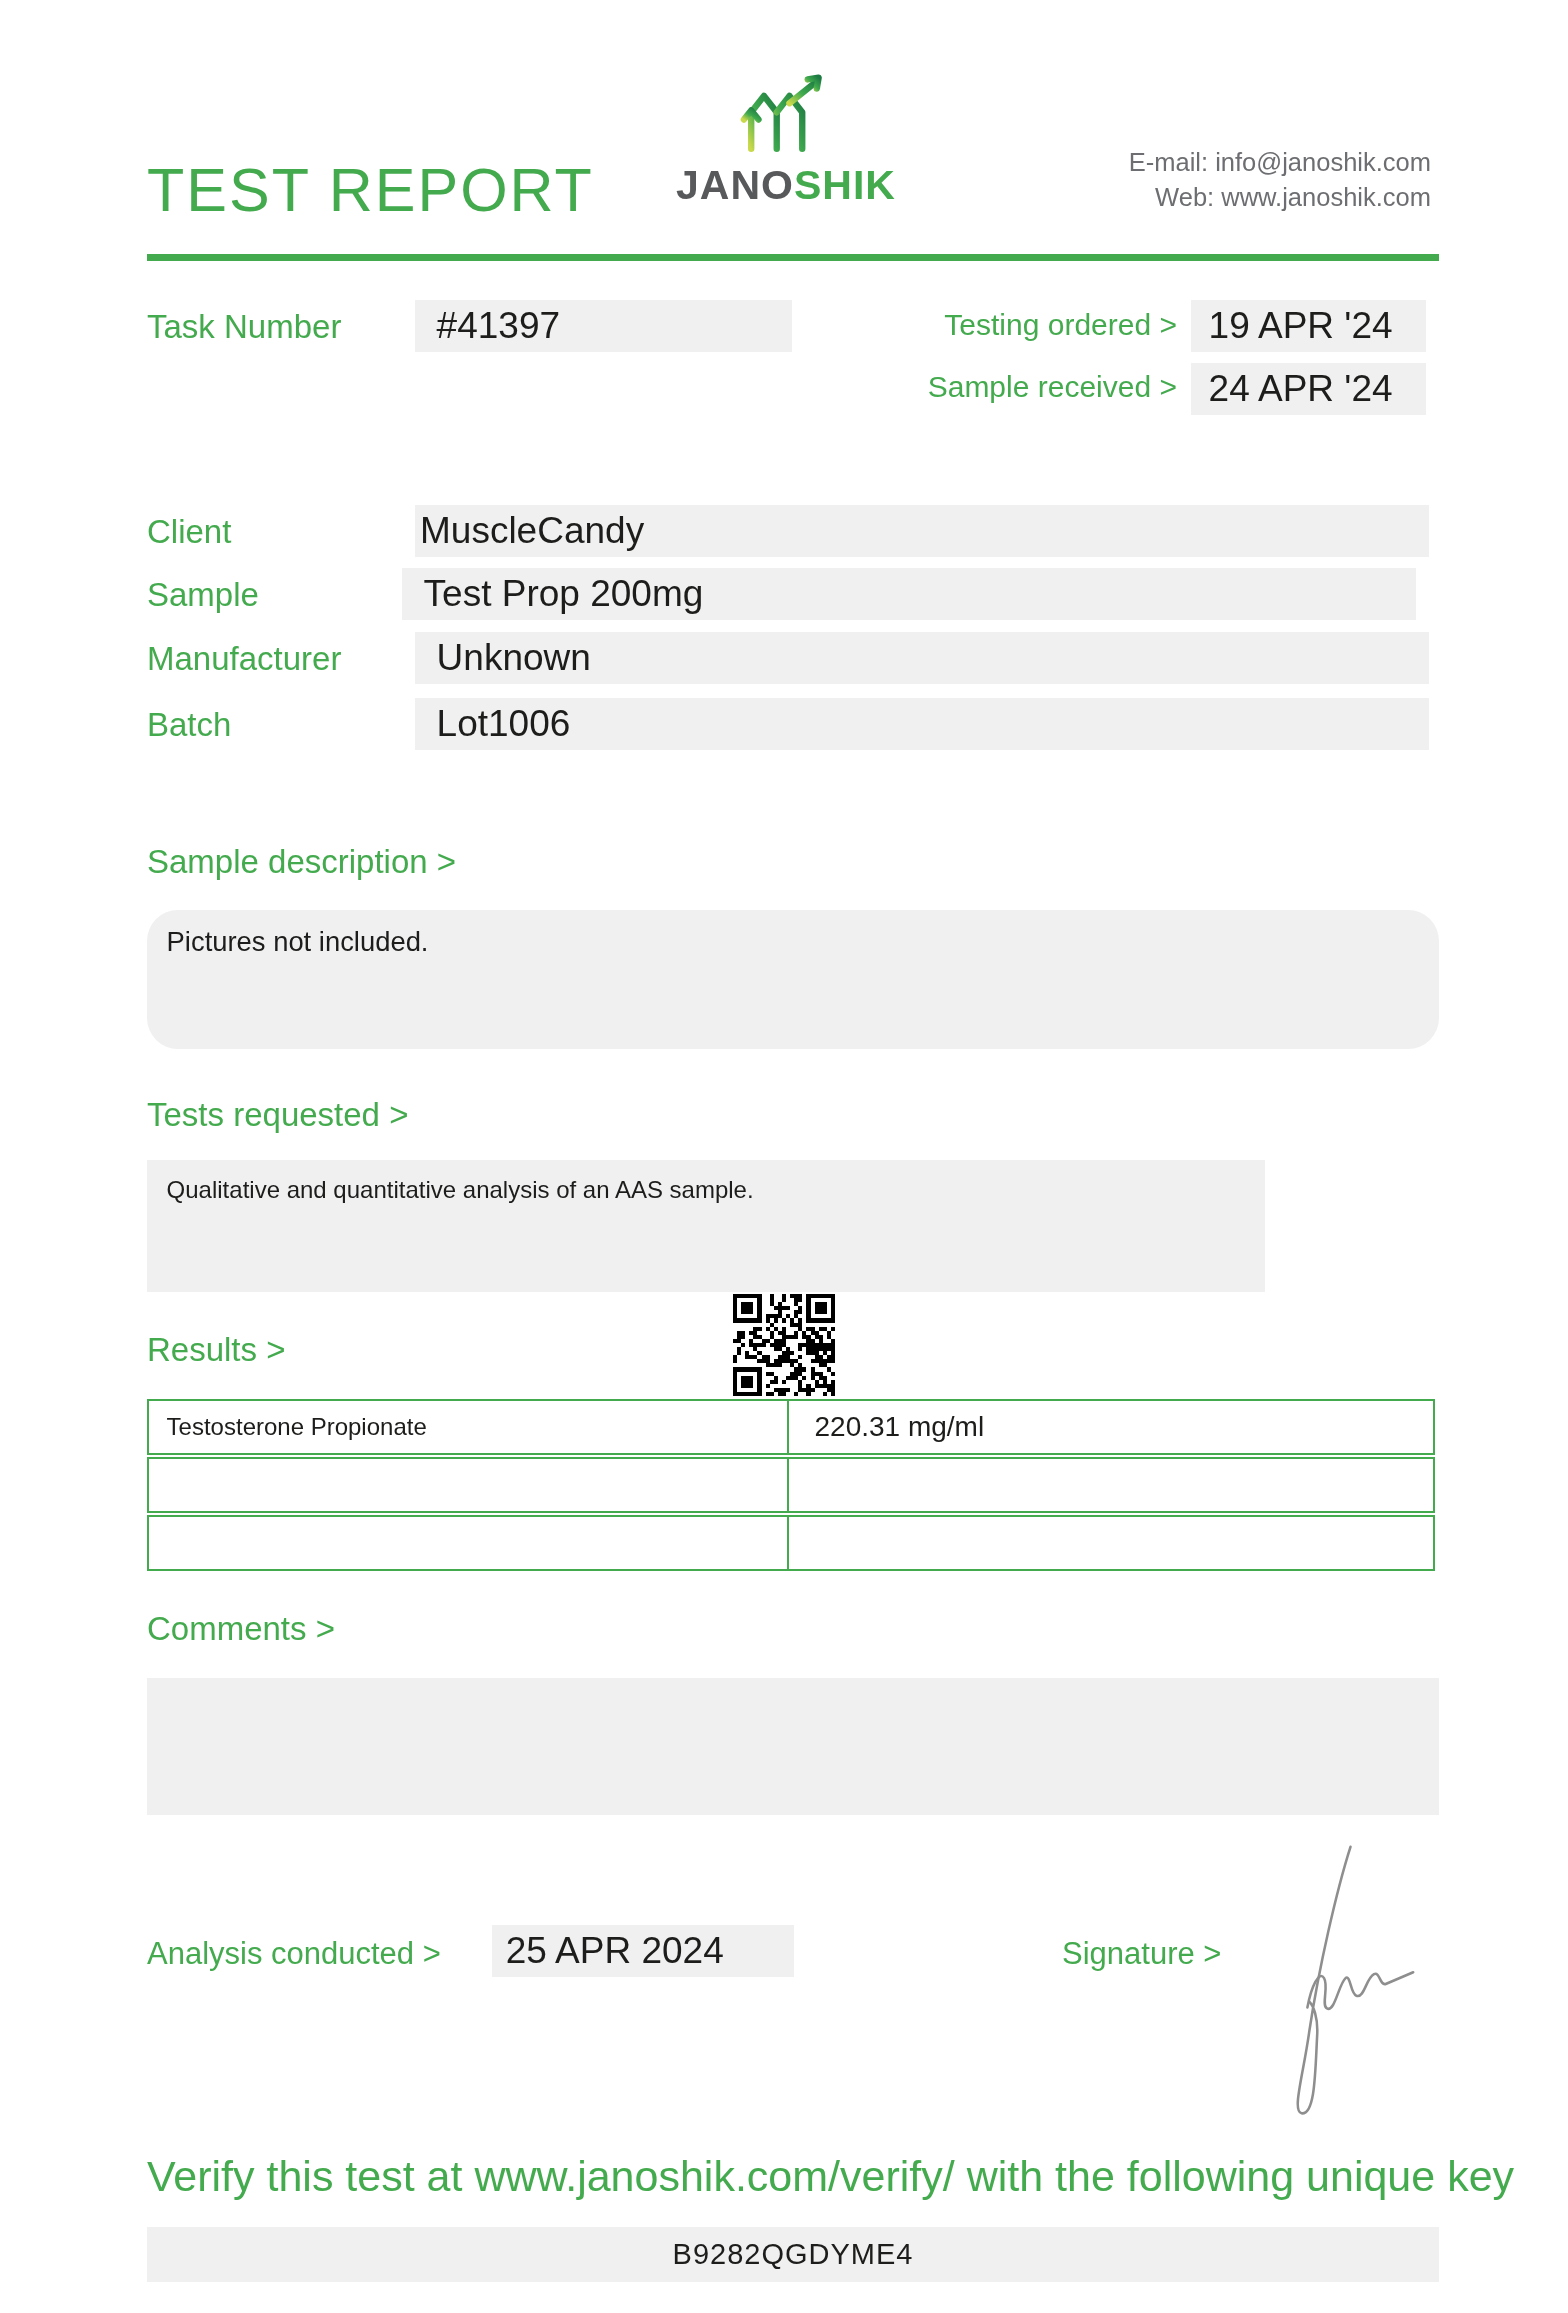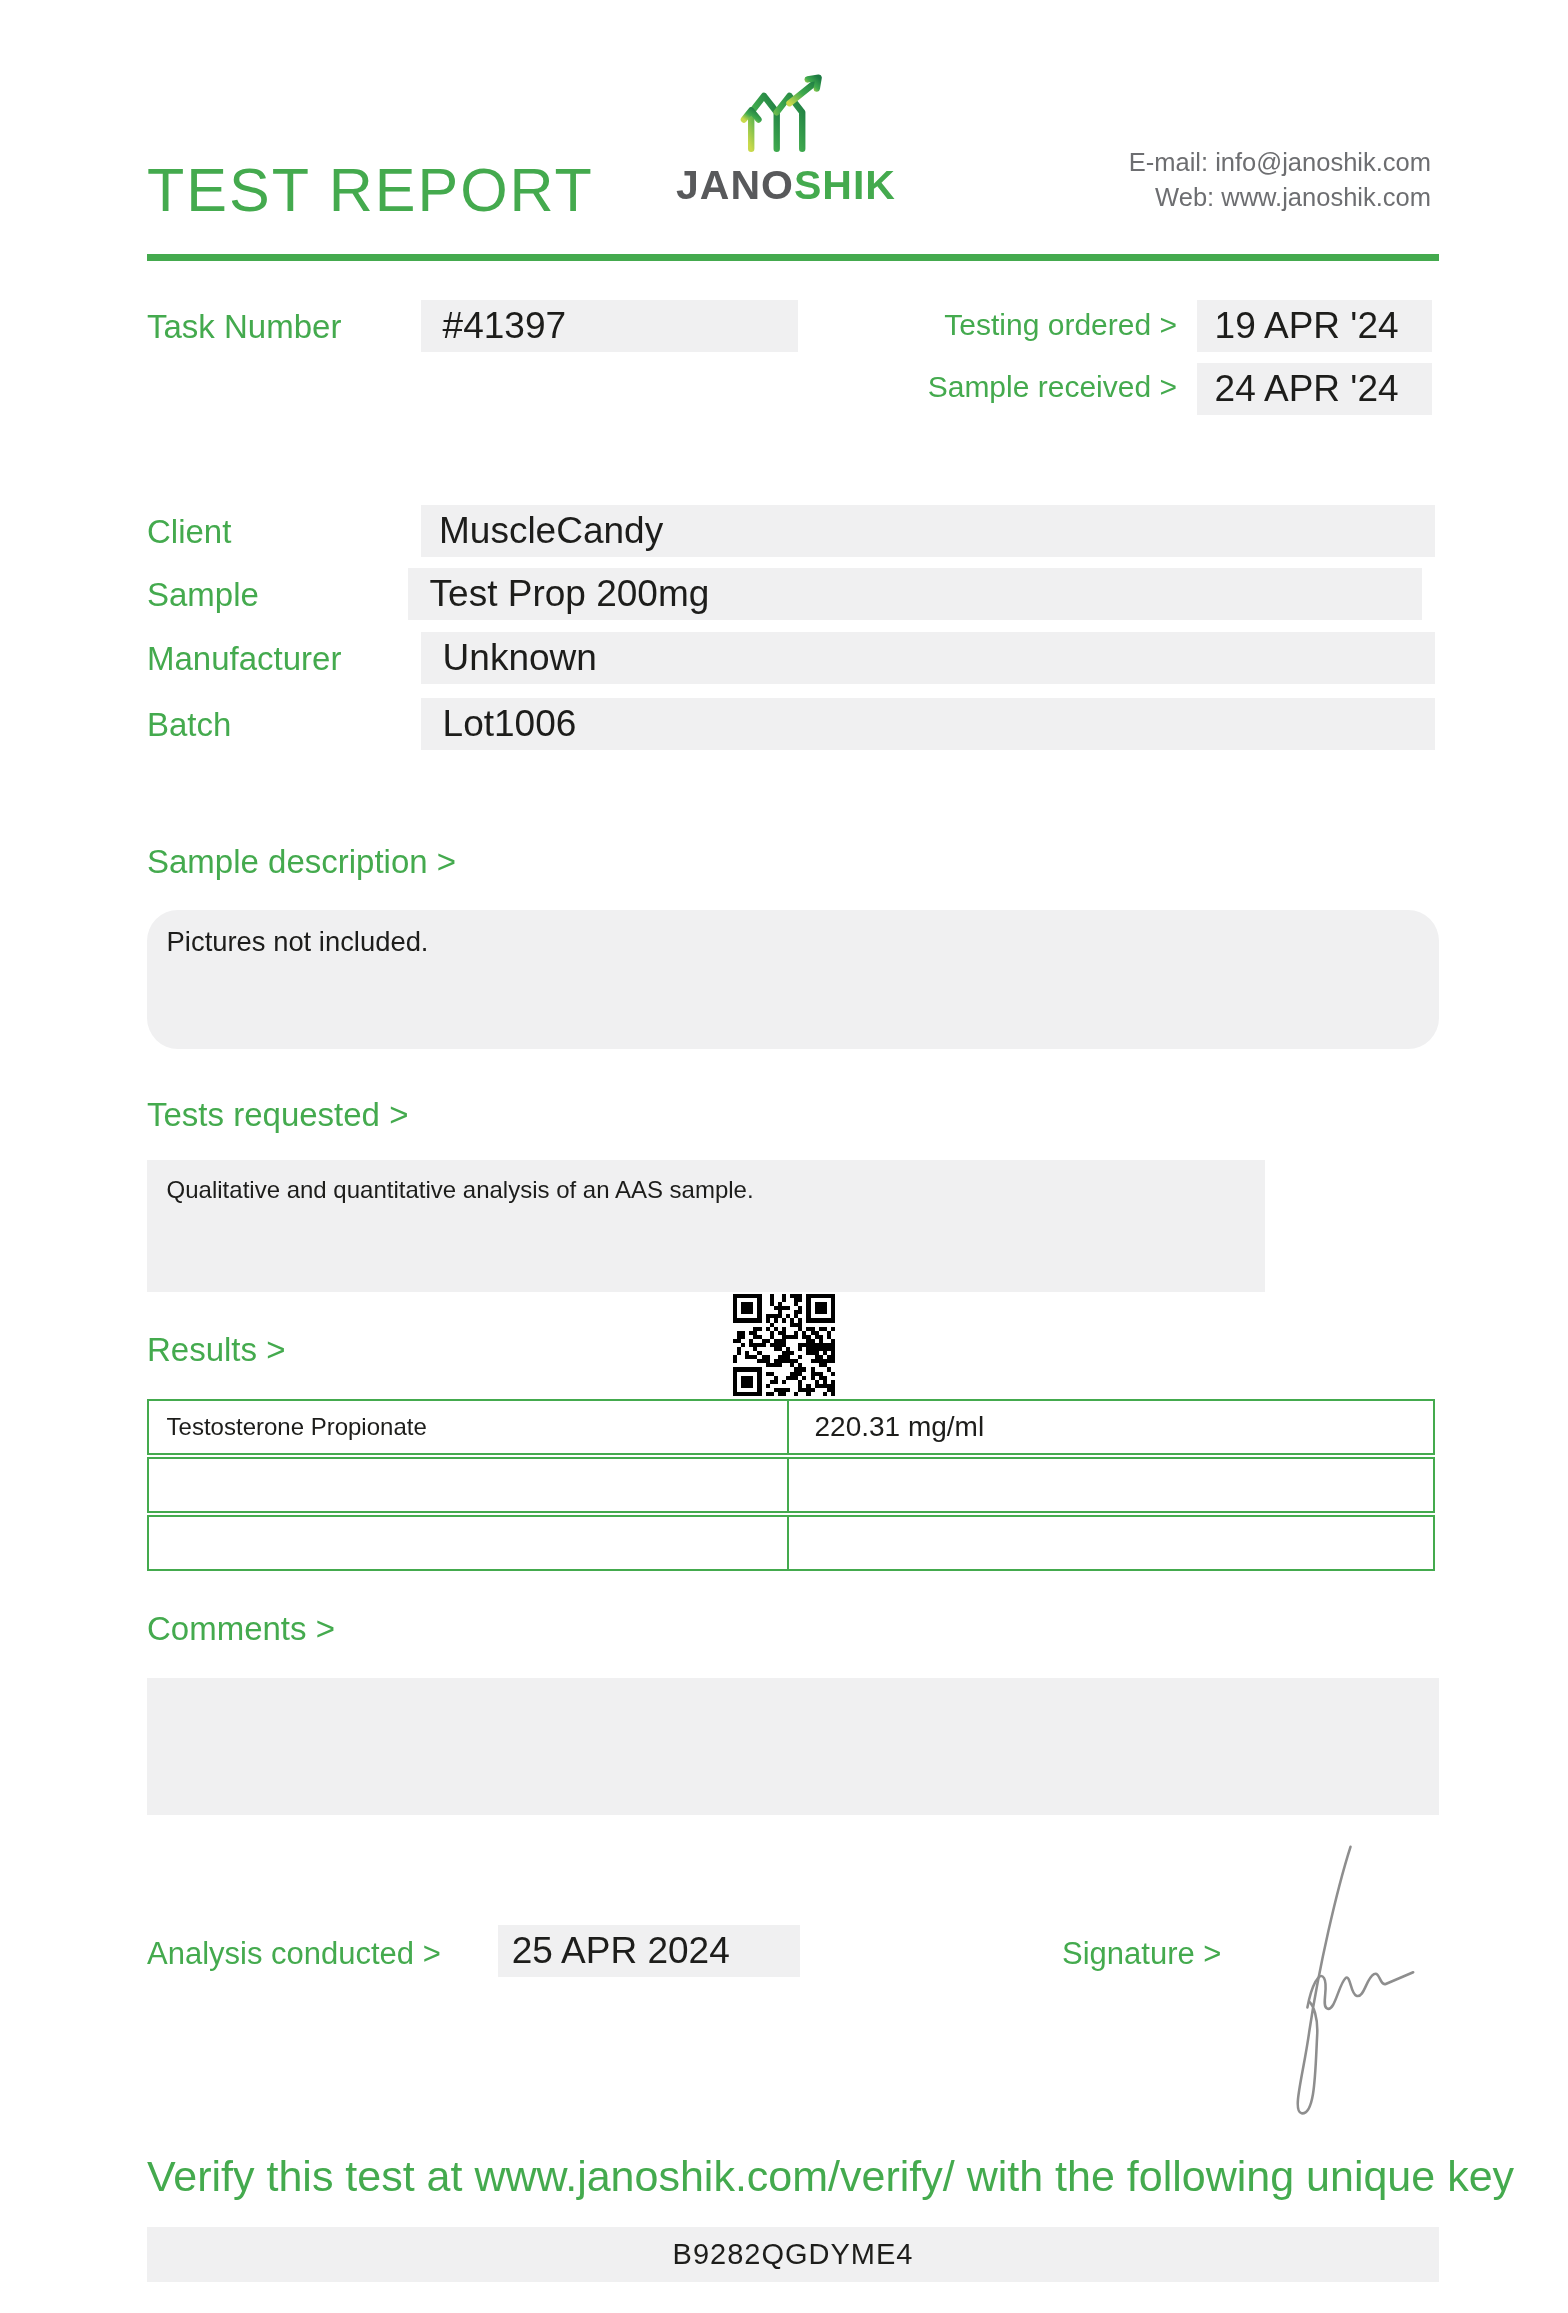--- a/index.html
+++ b/index.html
@@ -42,37 +42,36 @@
   }
   .header-rule{left:147px;top:254px;width:1292px;height:6.9px;background:var(--green);}
 
   
   .glabel{color:var(--green);font-size:33px;white-space:nowrap;}
   .vbox{
     background:var(--boxgray);
     font-size:37px;color:var(--dark);
     display:flex;align-items:center;
     white-space:nowrap;
-    margin-left:6px;
   }
 
   
   .task-label{left:147px;top:308px;}
   .task-box{left:415px;top:300px;width:377px;height:52px;padding-left:21.6px;}
   .date-label-1{left:863px;top:308px;width:314px;text-align:right;font-size:30px;}
   .date-label-2{left:863px;top:370px;width:314px;text-align:right;font-size:30px;}
   .date-box-1{left:1191px;top:300px;width:235px;height:52px;padding-left:17.6px;}
   .date-box-2{left:1191px;top:363px;width:235px;height:52px;padding-left:17.6px;}
 
   
   .info-label-0{left:147px;top:513px;}
   .info-label-1{left:147px;top:576px;}
   .info-label-2{left:147px;top:640px;}
   .info-label-3{left:147px;top:706px;}
-  .info-box-0{left:415px;top:505px;width:1014px;height:52px;padding-left:18px;}
+  .info-box-0{left:415px;top:505px;width:1014px;height:52px;padding-left:5px;}
   .info-box-1{left:402px;top:568px;width:1014px;height:52px;padding-left:21.6px;}
   .info-box-2{left:415px;top:632px;width:1014px;height:52px;padding-left:21.6px;}
   .info-box-3{left:415px;top:698px;width:1014px;height:52px;padding-left:21.6px;}
 
   
   .section-heading{color:var(--green);font-size:33px;white-space:nowrap;}
   .desc-heading{left:147px;top:843px;}
   .desc-box{left:147px;top:910px;width:1292px;height:139px;background:var(--boxgray);
     font-size:27.4px;padding:15.7px 19.6px;border-radius:31px;}
   .tests-heading{left:147px;top:1096px;}

